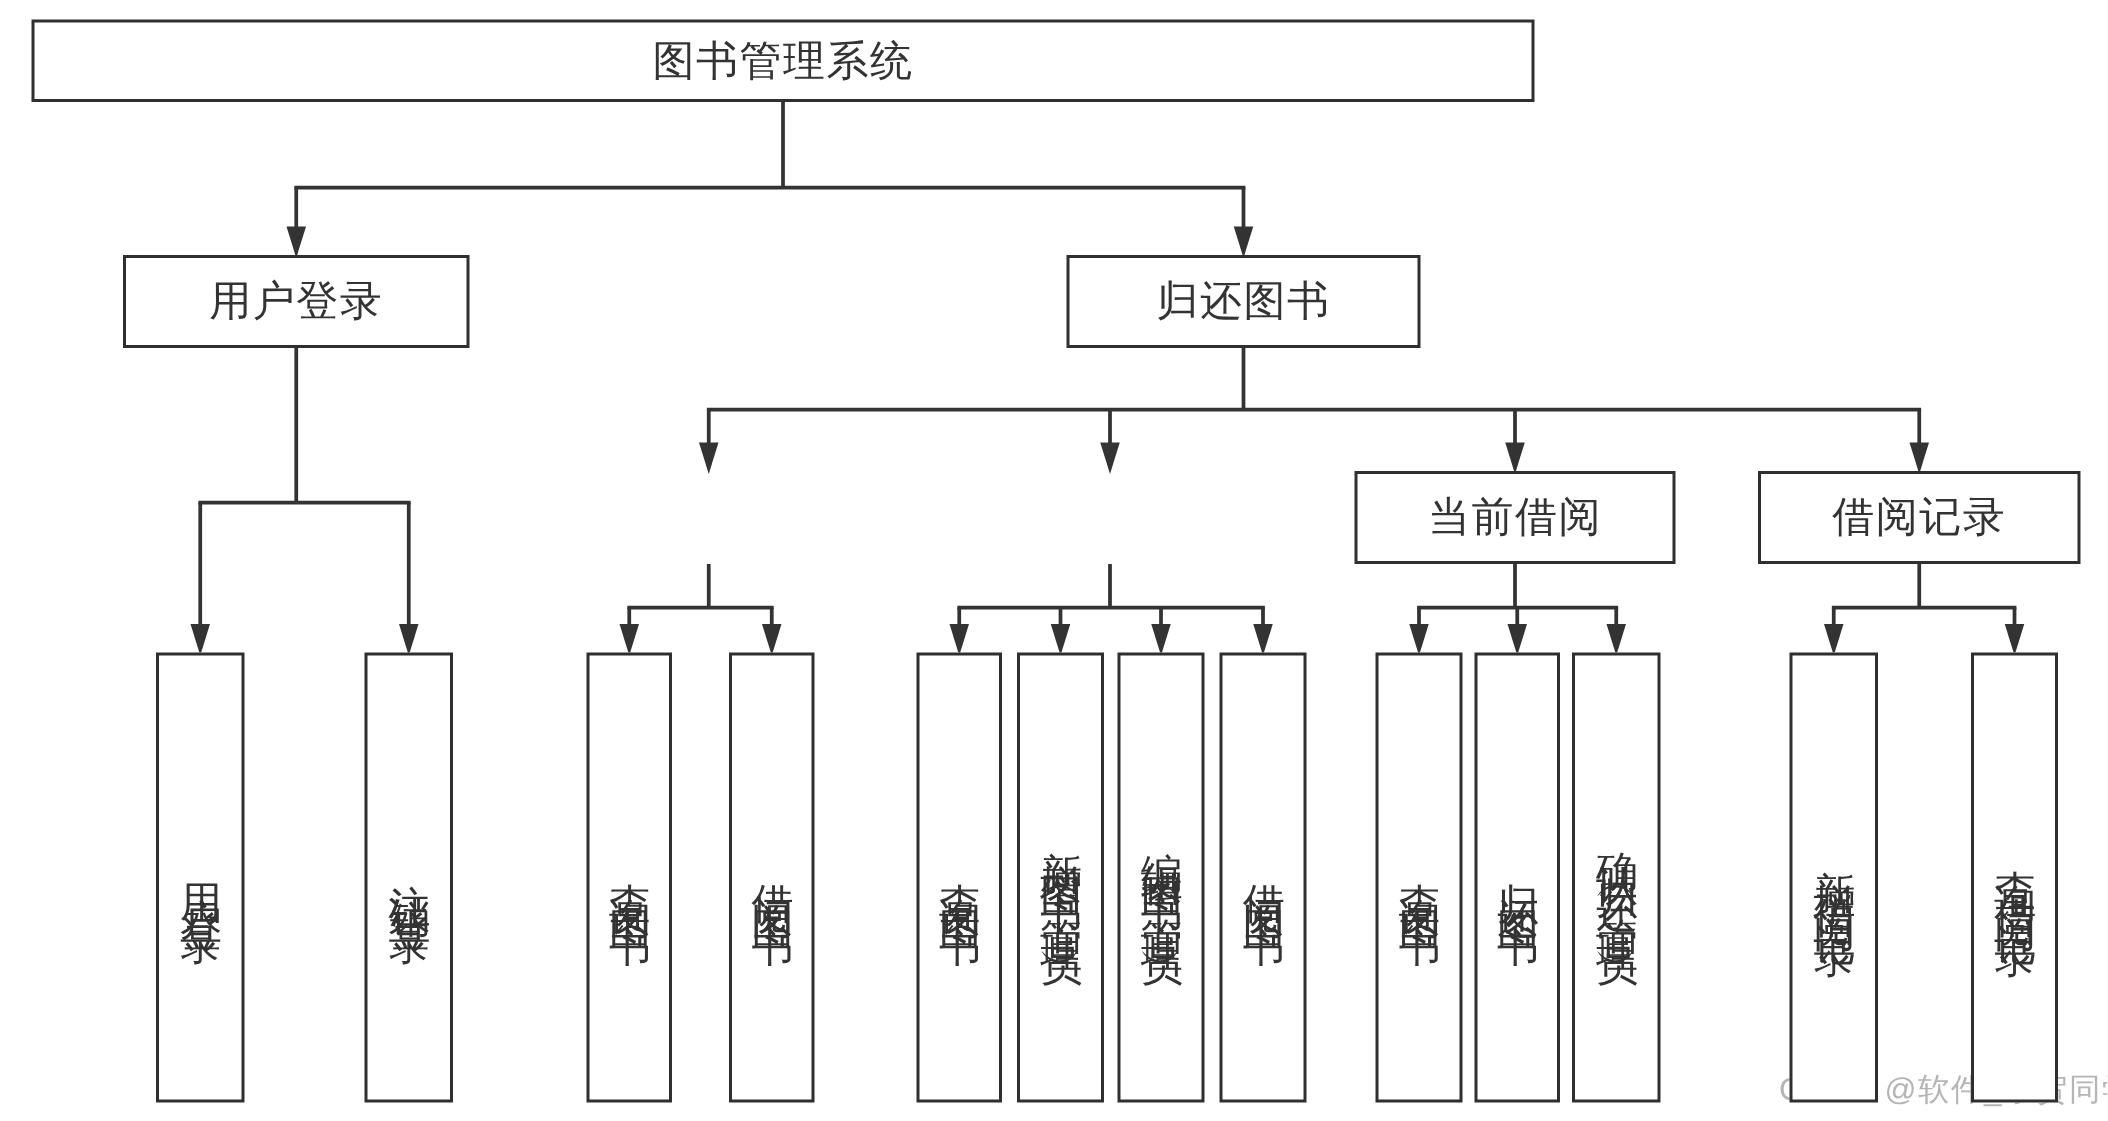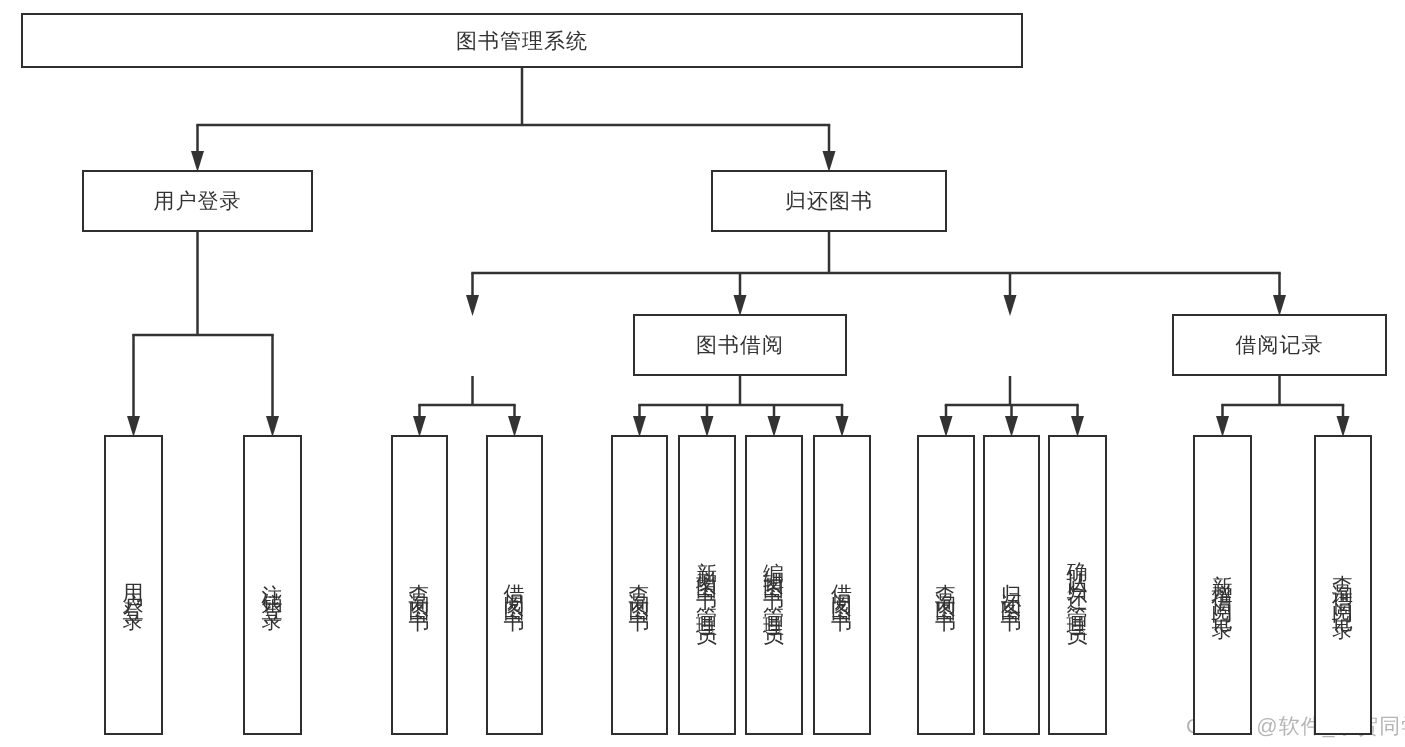--- a/index.html
+++ b/index.html
@@ -34,21 +34,21 @@
     position: absolute;
     box-sizing: border-box;
     background: #ffffff;
     border: 2.5px solid #2f2f2f;
     display: flex;
     align-items: center;
     justify-content: center;
     color: #333333;
   }
   .node .label {
-    font-size: 21px;
+    font-size: 28px;
     letter-spacing: 1px;
     white-space: nowrap;
   }
   .node.vertical .label {
     writing-mode: vertical-rl;
     text-orientation: upright;
     letter-spacing: 9px;
     line-height: 1;
     white-space: normal;
   }
@@ -123,22 +123,22 @@
   <div id="watermark" style="color: rgb(181, 181, 181);">CSDN @软件_小贺同学</div>
 <div class="node horizontal" style="left: 21px; top: 13px; width: 1002px; height: 55px;">
       <span class="label">图书管理系统</span>
     </div>
     <div class="node horizontal" style="left: 82px; top: 170px; width: 231px; height: 62px;">
       <span class="label">用户登录</span>
     </div>
     <div class="node horizontal" style="left: 711px; top: 170px; width: 236px; height: 62px;">
       <span class="label">归还图书</span>
     </div>
-    <div class="node horizontal" style="left: 633px; top: 314px; width: 214px; height: 62px;">
-      <span class="label">图书借阅</span>
+    <div class="node horizontal" style="left: 903px; top: 314px; width: 214px; height: 62px;">
+      <span class="label">当前借阅</span>
     </div>
     <div class="node horizontal" style="left: 1172px; top: 314px; width: 215px; height: 62px;">
       <span class="label">借阅记录</span>
     </div>
     <div class="node vertical" style="left: 104px; top: 435px; width: 59px; height: 300px;">
       <span class="label">用户登录</span>
     </div>
     <div class="node vertical" style="left: 243px; top: 435px; width: 59px; height: 300px;">
       <span class="label">注销登录</span>
     </div>

